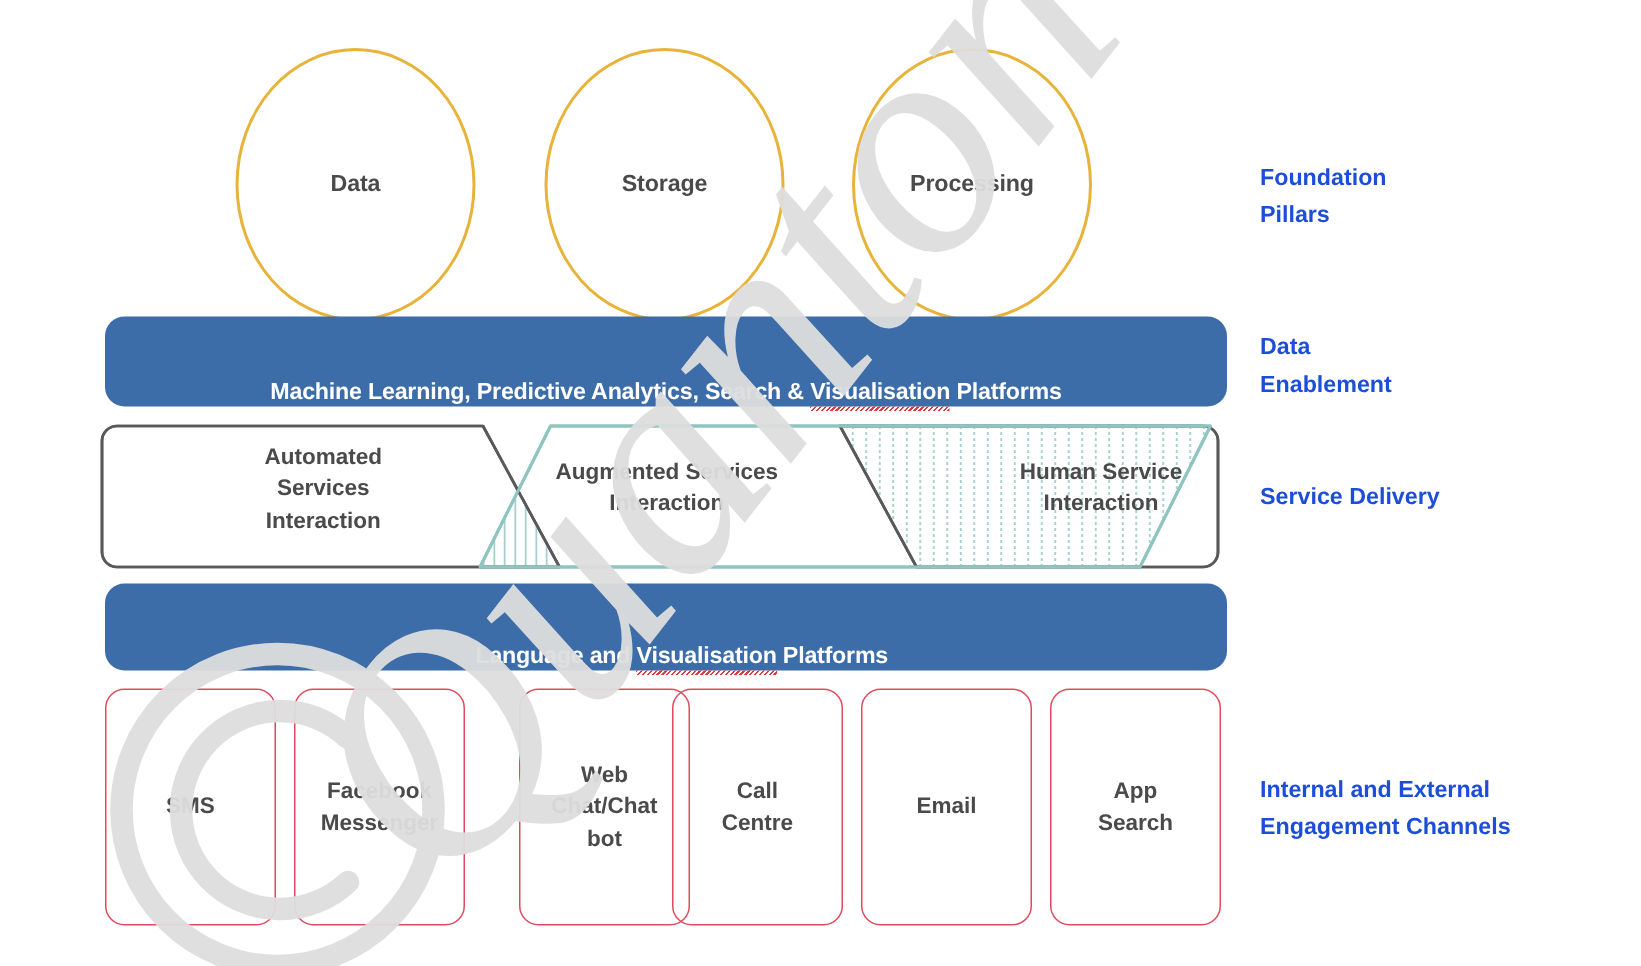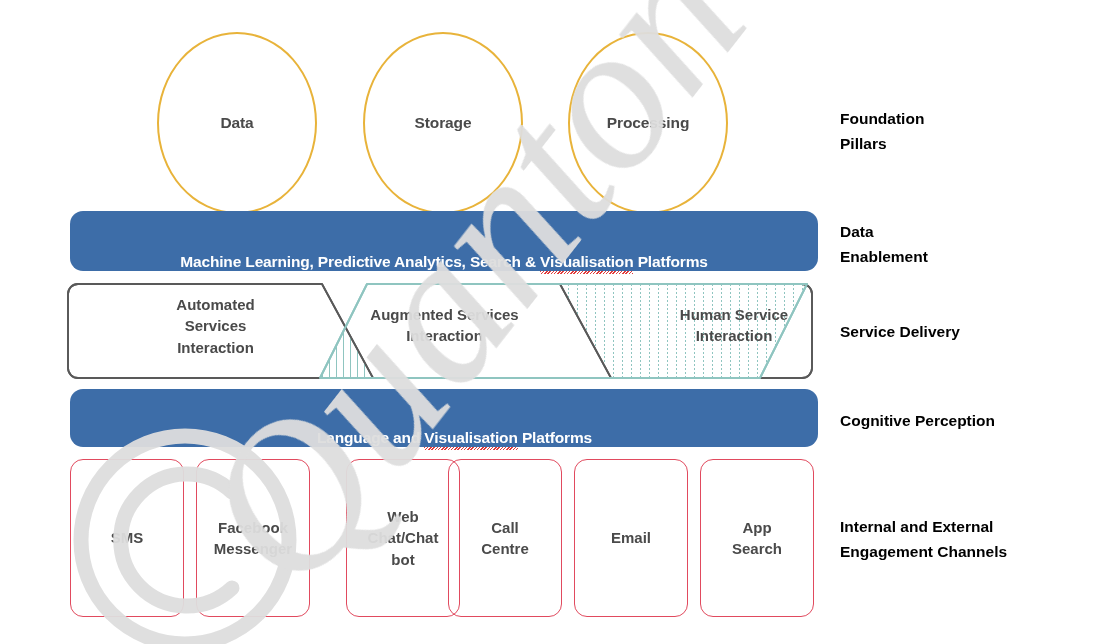--- a/index.html
+++ b/index.html
@@ -161,21 +161,21 @@
   #channel-4 { left: 504px; }
   #channel-5 { left: 630px; }
 
   
   .tier-caption {
     position: absolute;
     left: 840px;
     width: 250px;
     font-size: 15.5px;
     font-weight: bold;
-    color: #000000;
+    color: #1d4ed8;
     line-height: 1.6;
     z-index: 4;
   }
   #caption-0 { top: 107px; }
   #caption-1 { top: 220px; }
   #caption-2 { top: 320px; }
   #caption-3 { top: 409px; }
   #caption-4 { top: 515px; }
 </style>
 </head>
@@ -310,21 +310,18 @@
     <div>Foundation</div>
     <div>Pillars</div>
   </div>
   <div class="tier-caption" id="caption-1">
     <div>Data</div>
     <div>Enablement</div>
   </div>
   <div class="tier-caption" id="caption-2">
     <div>Service Delivery</div>
   </div>
-  <div class="tier-caption" id="caption-3">
-    <div>Cognitive Perception</div>
-  </div>
   <div class="tier-caption" id="caption-4">
     <div>Internal and External</div>
     <div>Engagement Channels</div>
   </div>
 
 </div>
 
 </body></html>

